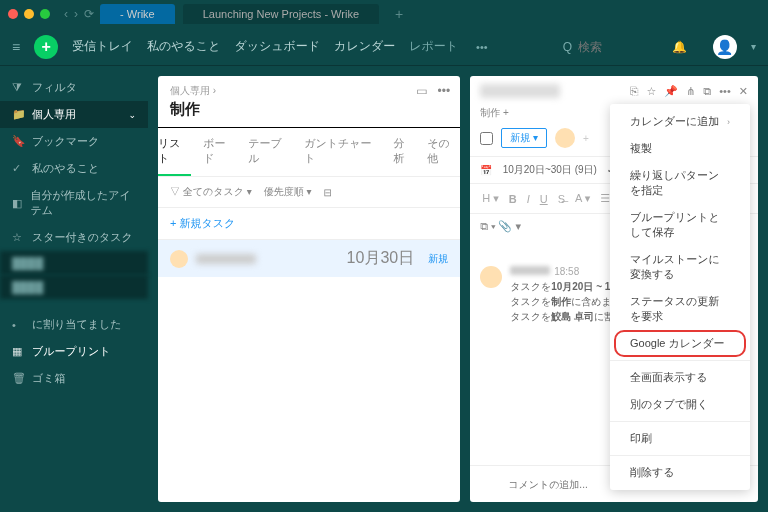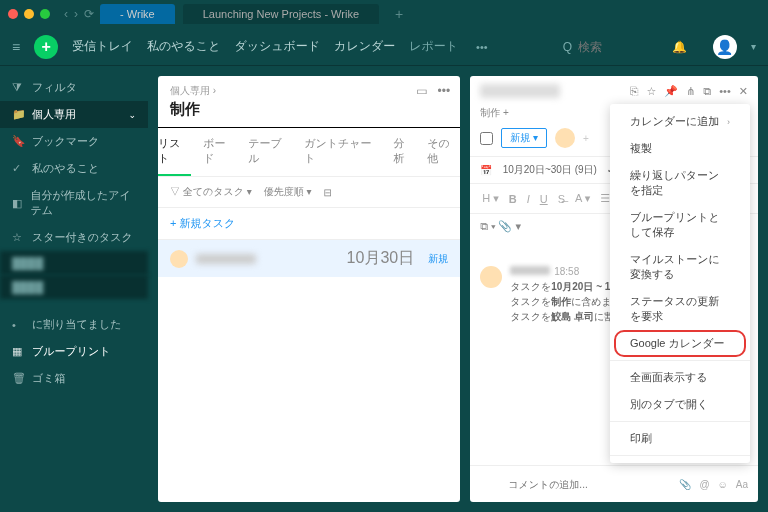--- a/index.html
+++ b/index.html
@@ -281,16 +281,19 @@
             <span>全画面表示する</span>
           </div>
         <div class="mitem">
             <span>別のタブで開く</span>
           </div>
         <div class="mdiv"></div>
         <div class="mitem">
             <span>印刷</span>
           </div>
         <div class="mdiv"></div>
+        <div class="mitem">
+            <span>削除する</span>
+          </div>
       </div>
     </div>
   </div>
 </div>
 
 </body></html>

